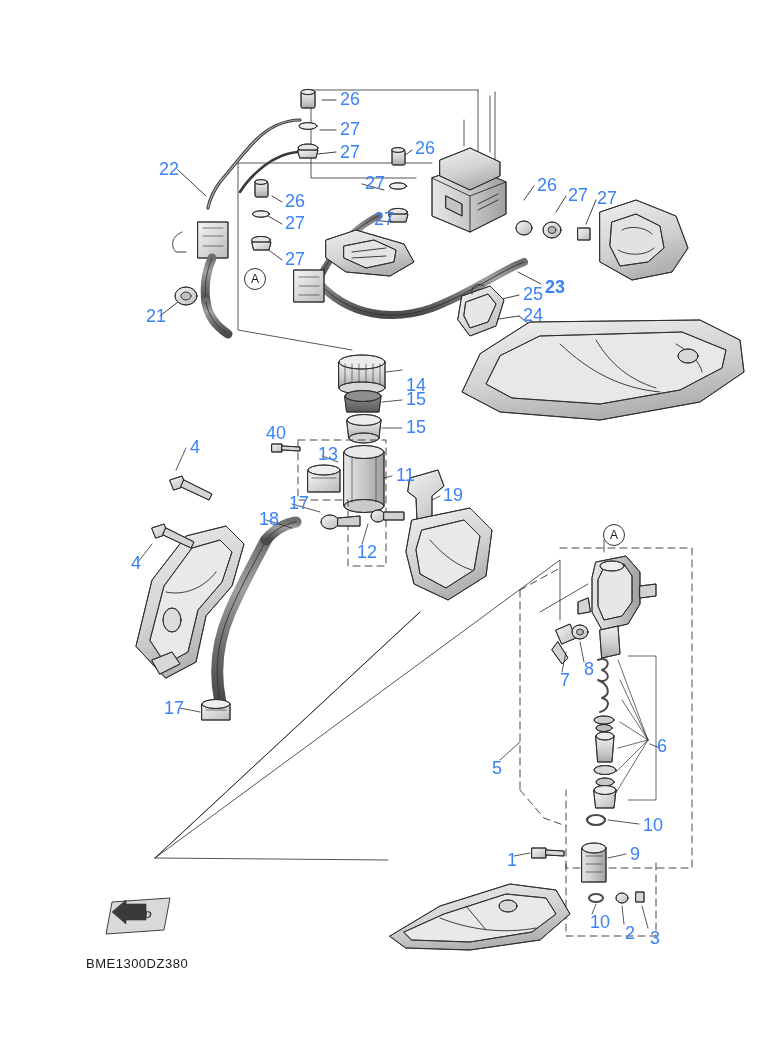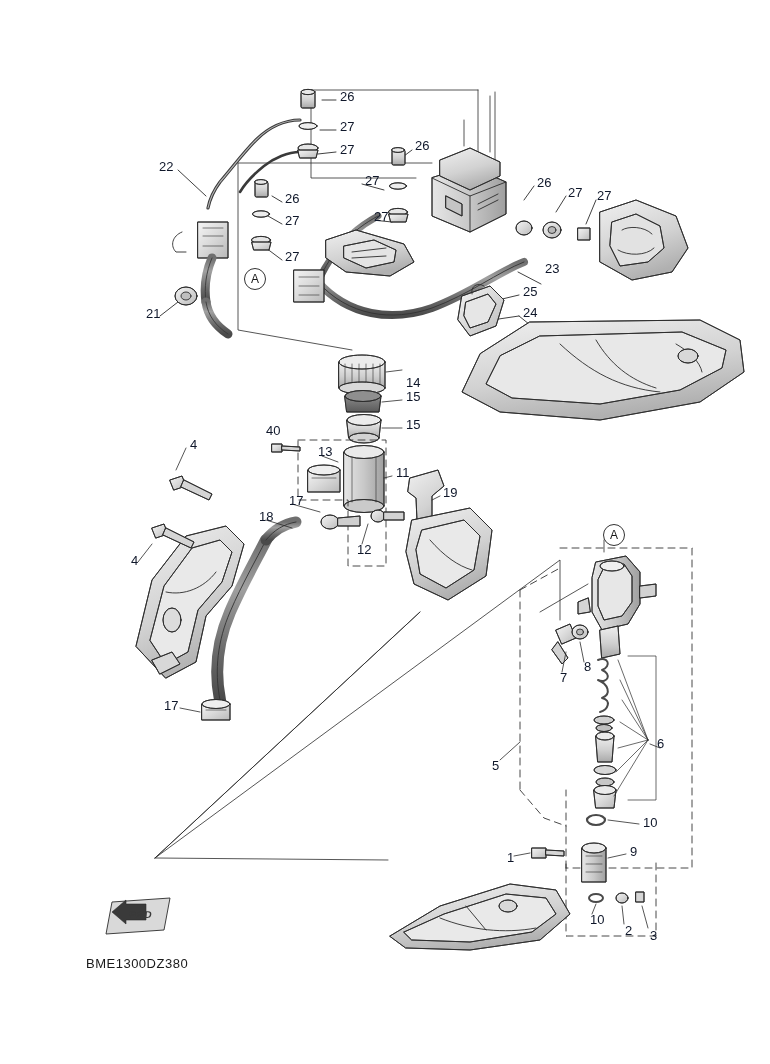--- a/index.html
+++ b/index.html
@@ -19,22 +19,22 @@
     left: 0; top: 0;
     width: 770px;
     height: 1064px;
   }
   #diagram-svg {
     position: absolute;
     left: 0; top: 0;
   }
   .callout {
     position: absolute;
-    font-size: 13px;
-    color: #0f172a;
+    font-size: 18px;
+    color: #3b82f6;
     line-height: 1;
     white-space: nowrap;
     font-family: "Liberation Sans", sans-serif;
   }
   .circ-label {
     position: absolute;
     width: 20px;
     height: 20px;
     border: 1px solid #333;
     border-radius: 50%;
@@ -466,21 +466,21 @@
   <div class="callout" style="left:415px; top:139px;">26</div>
   <div class="callout" style="left:159px; top:160px;">22</div>
   <div class="callout" style="left:285px; top:192px;">26</div>
   <div class="callout" style="left:365px; top:174px;">27</div>
   <div class="callout" style="left:537px; top:176px;">26</div>
   <div class="callout" style="left:568px; top:186px;">27</div>
   <div class="callout" style="left:597px; top:189px;">27</div>
   <div class="callout" style="left:285px; top:214px;">27</div>
   <div class="callout" style="left:374px; top:210px;">27</div>
   <div class="callout" style="left:285px; top:250px;">27</div>
-  <div class="callout" style="left:545px; top:262px;">23</div>
+  <div class="callout" style="left:545px; top:278px;font-weight:bold;">23</div>
   <div class="callout" style="left:523px; top:285px;">25</div>
   <div class="callout" style="left:523px; top:306px;">24</div>
   <div class="callout" style="left:146px; top:307px;">21</div>
   <div class="callout" style="left:406px; top:376px;">14</div>
   <div class="callout" style="left:406px; top:390px;">15</div>
   <div class="callout" style="left:406px; top:418px;">15</div>
   <div class="callout" style="left:266px; top:424px;">40</div>
   <div class="callout" style="left:318px; top:445px;">13</div>
   <div class="callout" style="left:396px; top:466px;">11</div>
   <div class="callout" style="left:190px; top:438px;">4</div>

